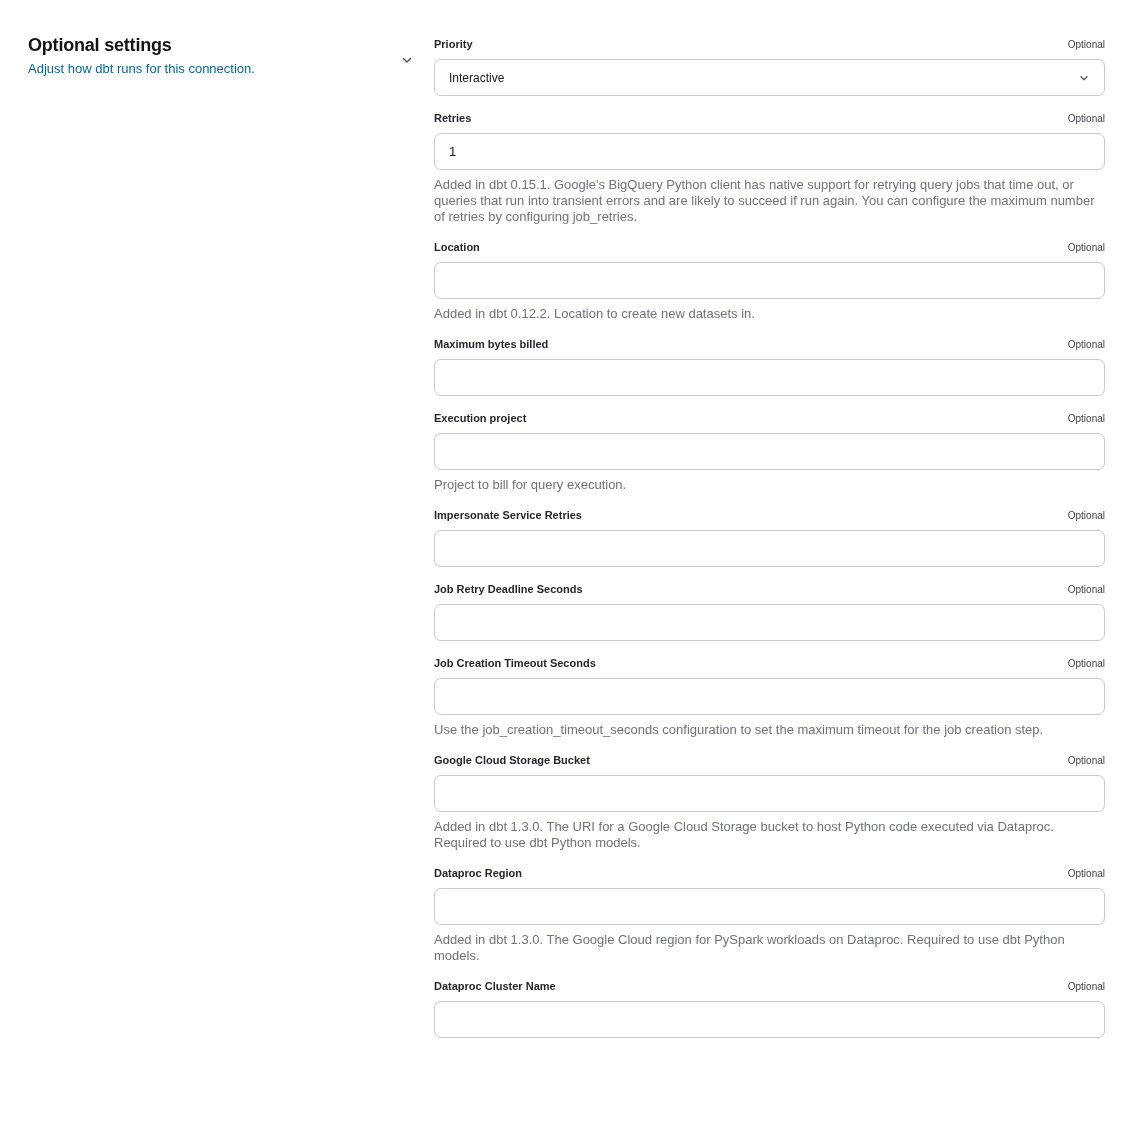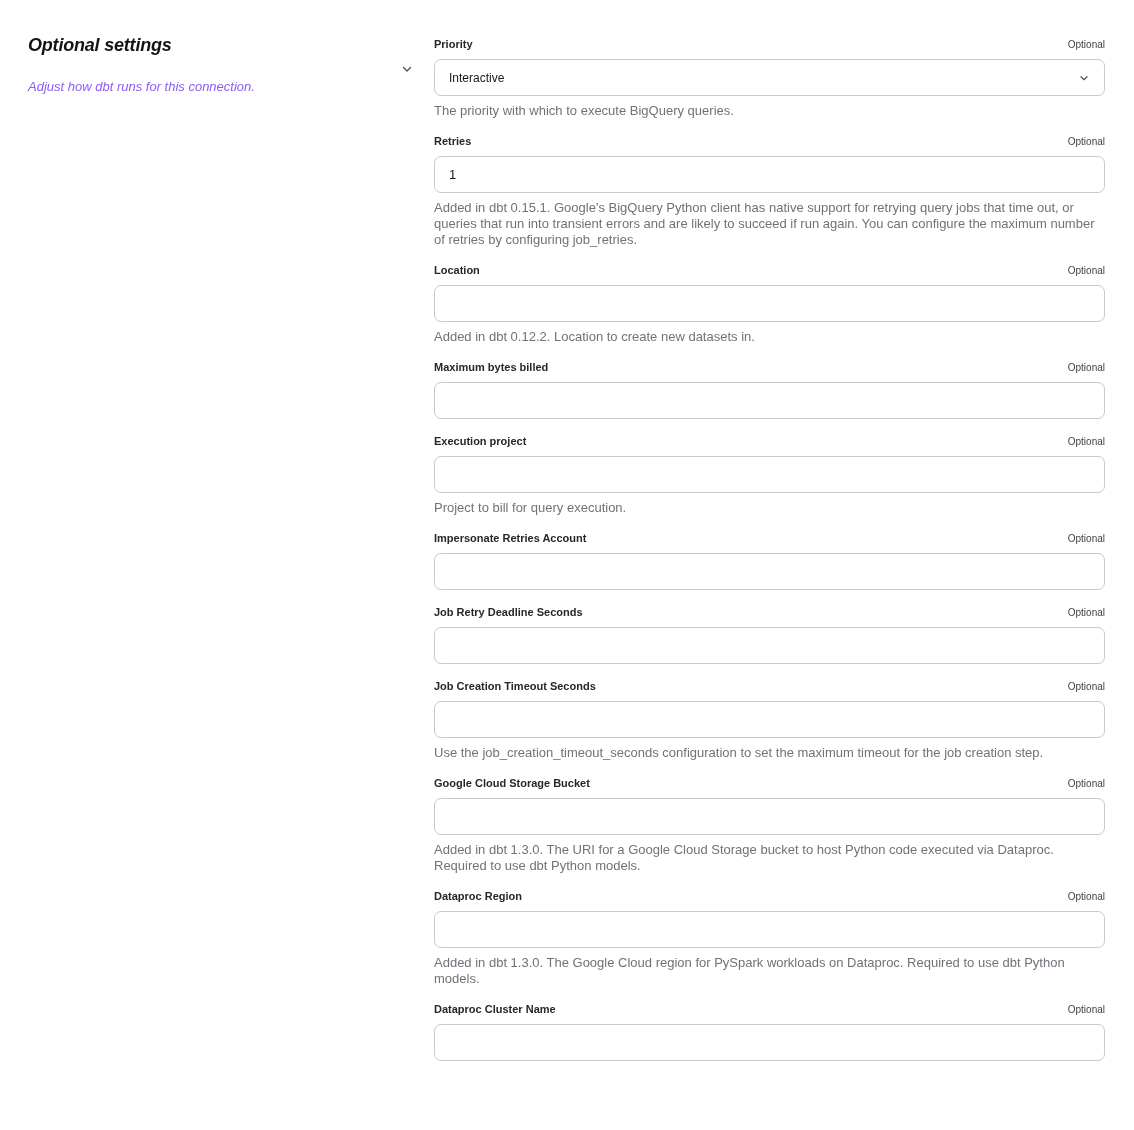--- a/index.html
+++ b/index.html
@@ -14,33 +14,32 @@
   .layout { display: flex; align-items: flex-start; }
 
   
   .left-panel {
     width: 434px;
     flex: 0 0 434px;
     padding: 34px 20px 0 28px;
     display: flex;
     justify-content: space-between;
     align-items: center;
-    font-style: italic;
   }
   .section-title {
     font-size: 18px;
     font-weight: 700;
     letter-spacing: -0.2px;
     color: #141417;
     line-height: 22px;
   }
   .section-subtitle {
     font-size: 13px;
-    color: #8b5cf6;
-    margin-top: 23px;
+    color: #0369a1;
+    margin-top: 5px;
     line-height: 16px;
   }
   .collapse-btn {
     margin-top: 12px;
     color: #52525b;
     cursor: pointer;
     display: inline-flex;
     background: none;
     border: none;
   }
@@ -133,21 +132,20 @@
 
       <div class="select-box">
         <span class="select-value">Interactive</span>
         <span class="select-chevron">
           <svg width="12" height="12" viewBox="0 0 14 14" fill="none">
             <polyline points="3.5,5.5 7,9 10.5,5.5" stroke="#52525b" stroke-width="1.4" stroke-linecap="round" stroke-linejoin="round"></polyline>
           </svg>
         </span>
       </div>
     </div>
-    <div class="field-helper">The priority with which to execute BigQuery queries.</div>
   </div>
       <div class="field">
     <div class="field-head">
       <label class="field-label">Retries</label>
       <span class="optional-badge">Optional</span>
     </div>
     <div>
       <input class="text-input" type="text" value="1" style="">
 
     </div>
@@ -180,21 +178,21 @@
       <span class="optional-badge">Optional</span>
     </div>
     <div>
       <input class="text-input" type="text" style="">
 
     </div>
     <div class="field-helper">Project to bill for query execution.</div>
   </div>
       <div class="field">
     <div class="field-head">
-      <label class="field-label">Impersonate Retries Account</label>
+      <label class="field-label">Impersonate Service Retries</label>
       <span class="optional-badge">Optional</span>
     </div>
     <div>
       <input class="text-input" type="text" style="">
 
     </div>
 
   </div>
       <div class="field">
     <div class="field-head">

